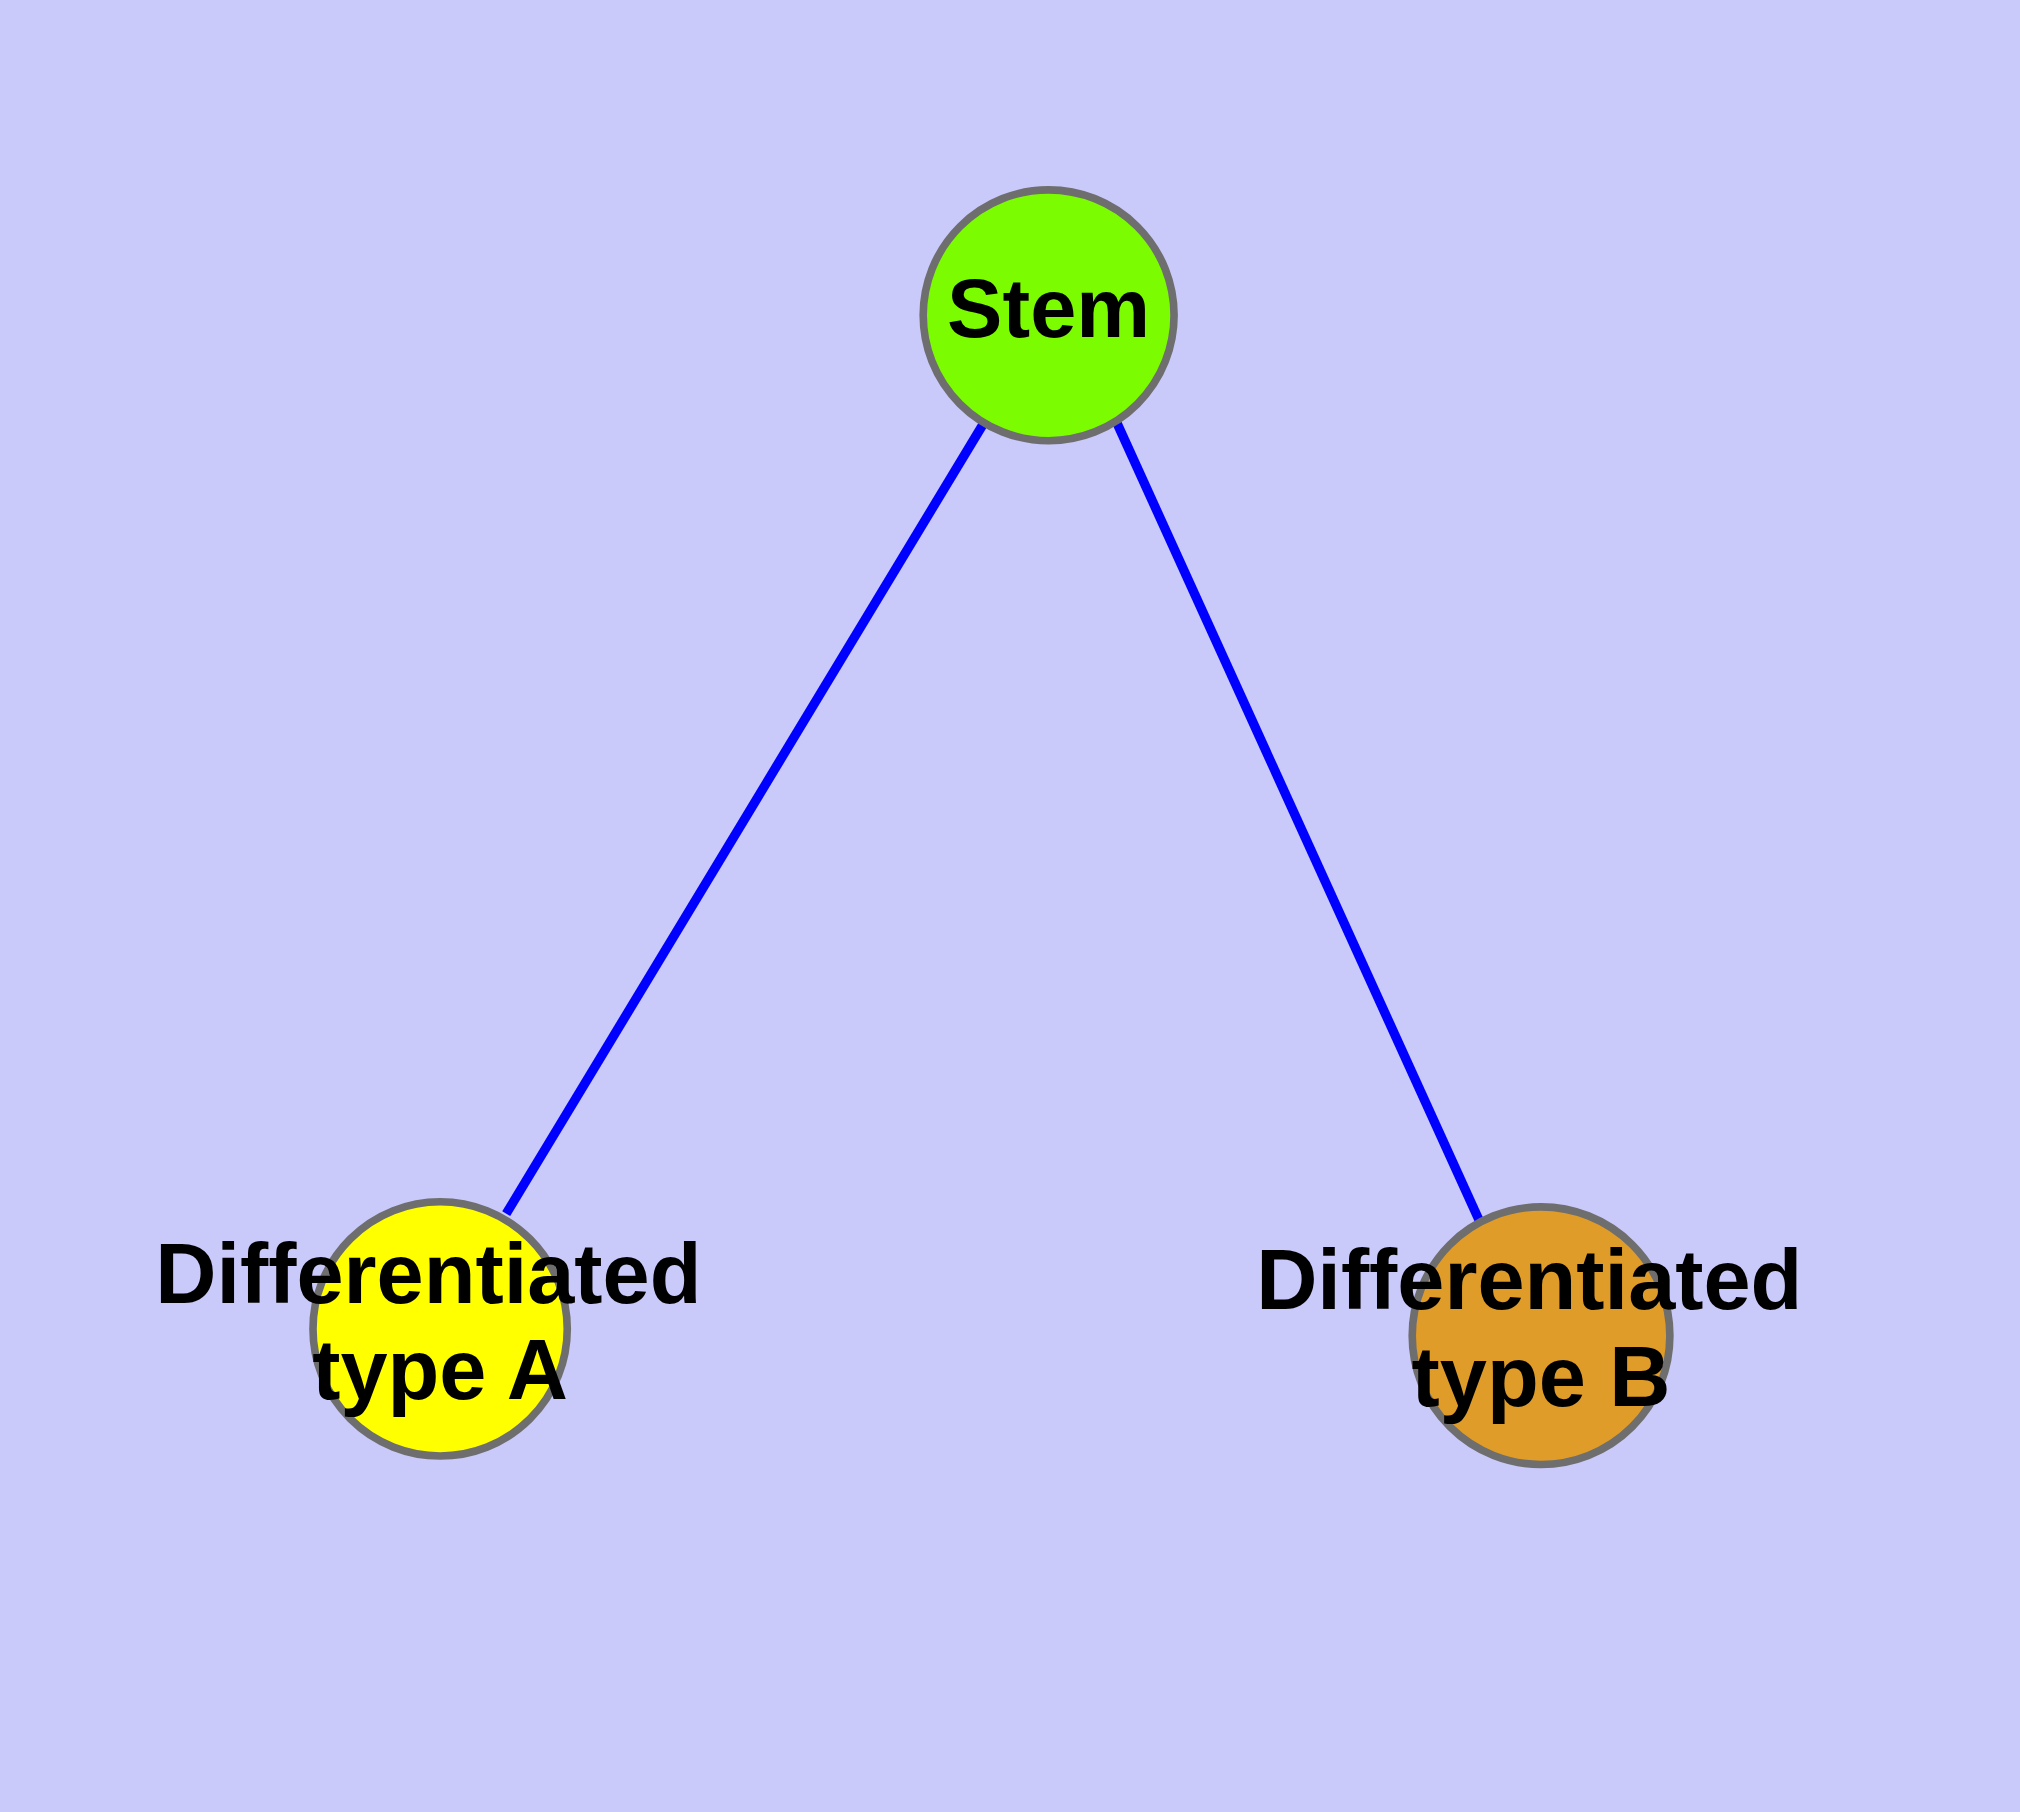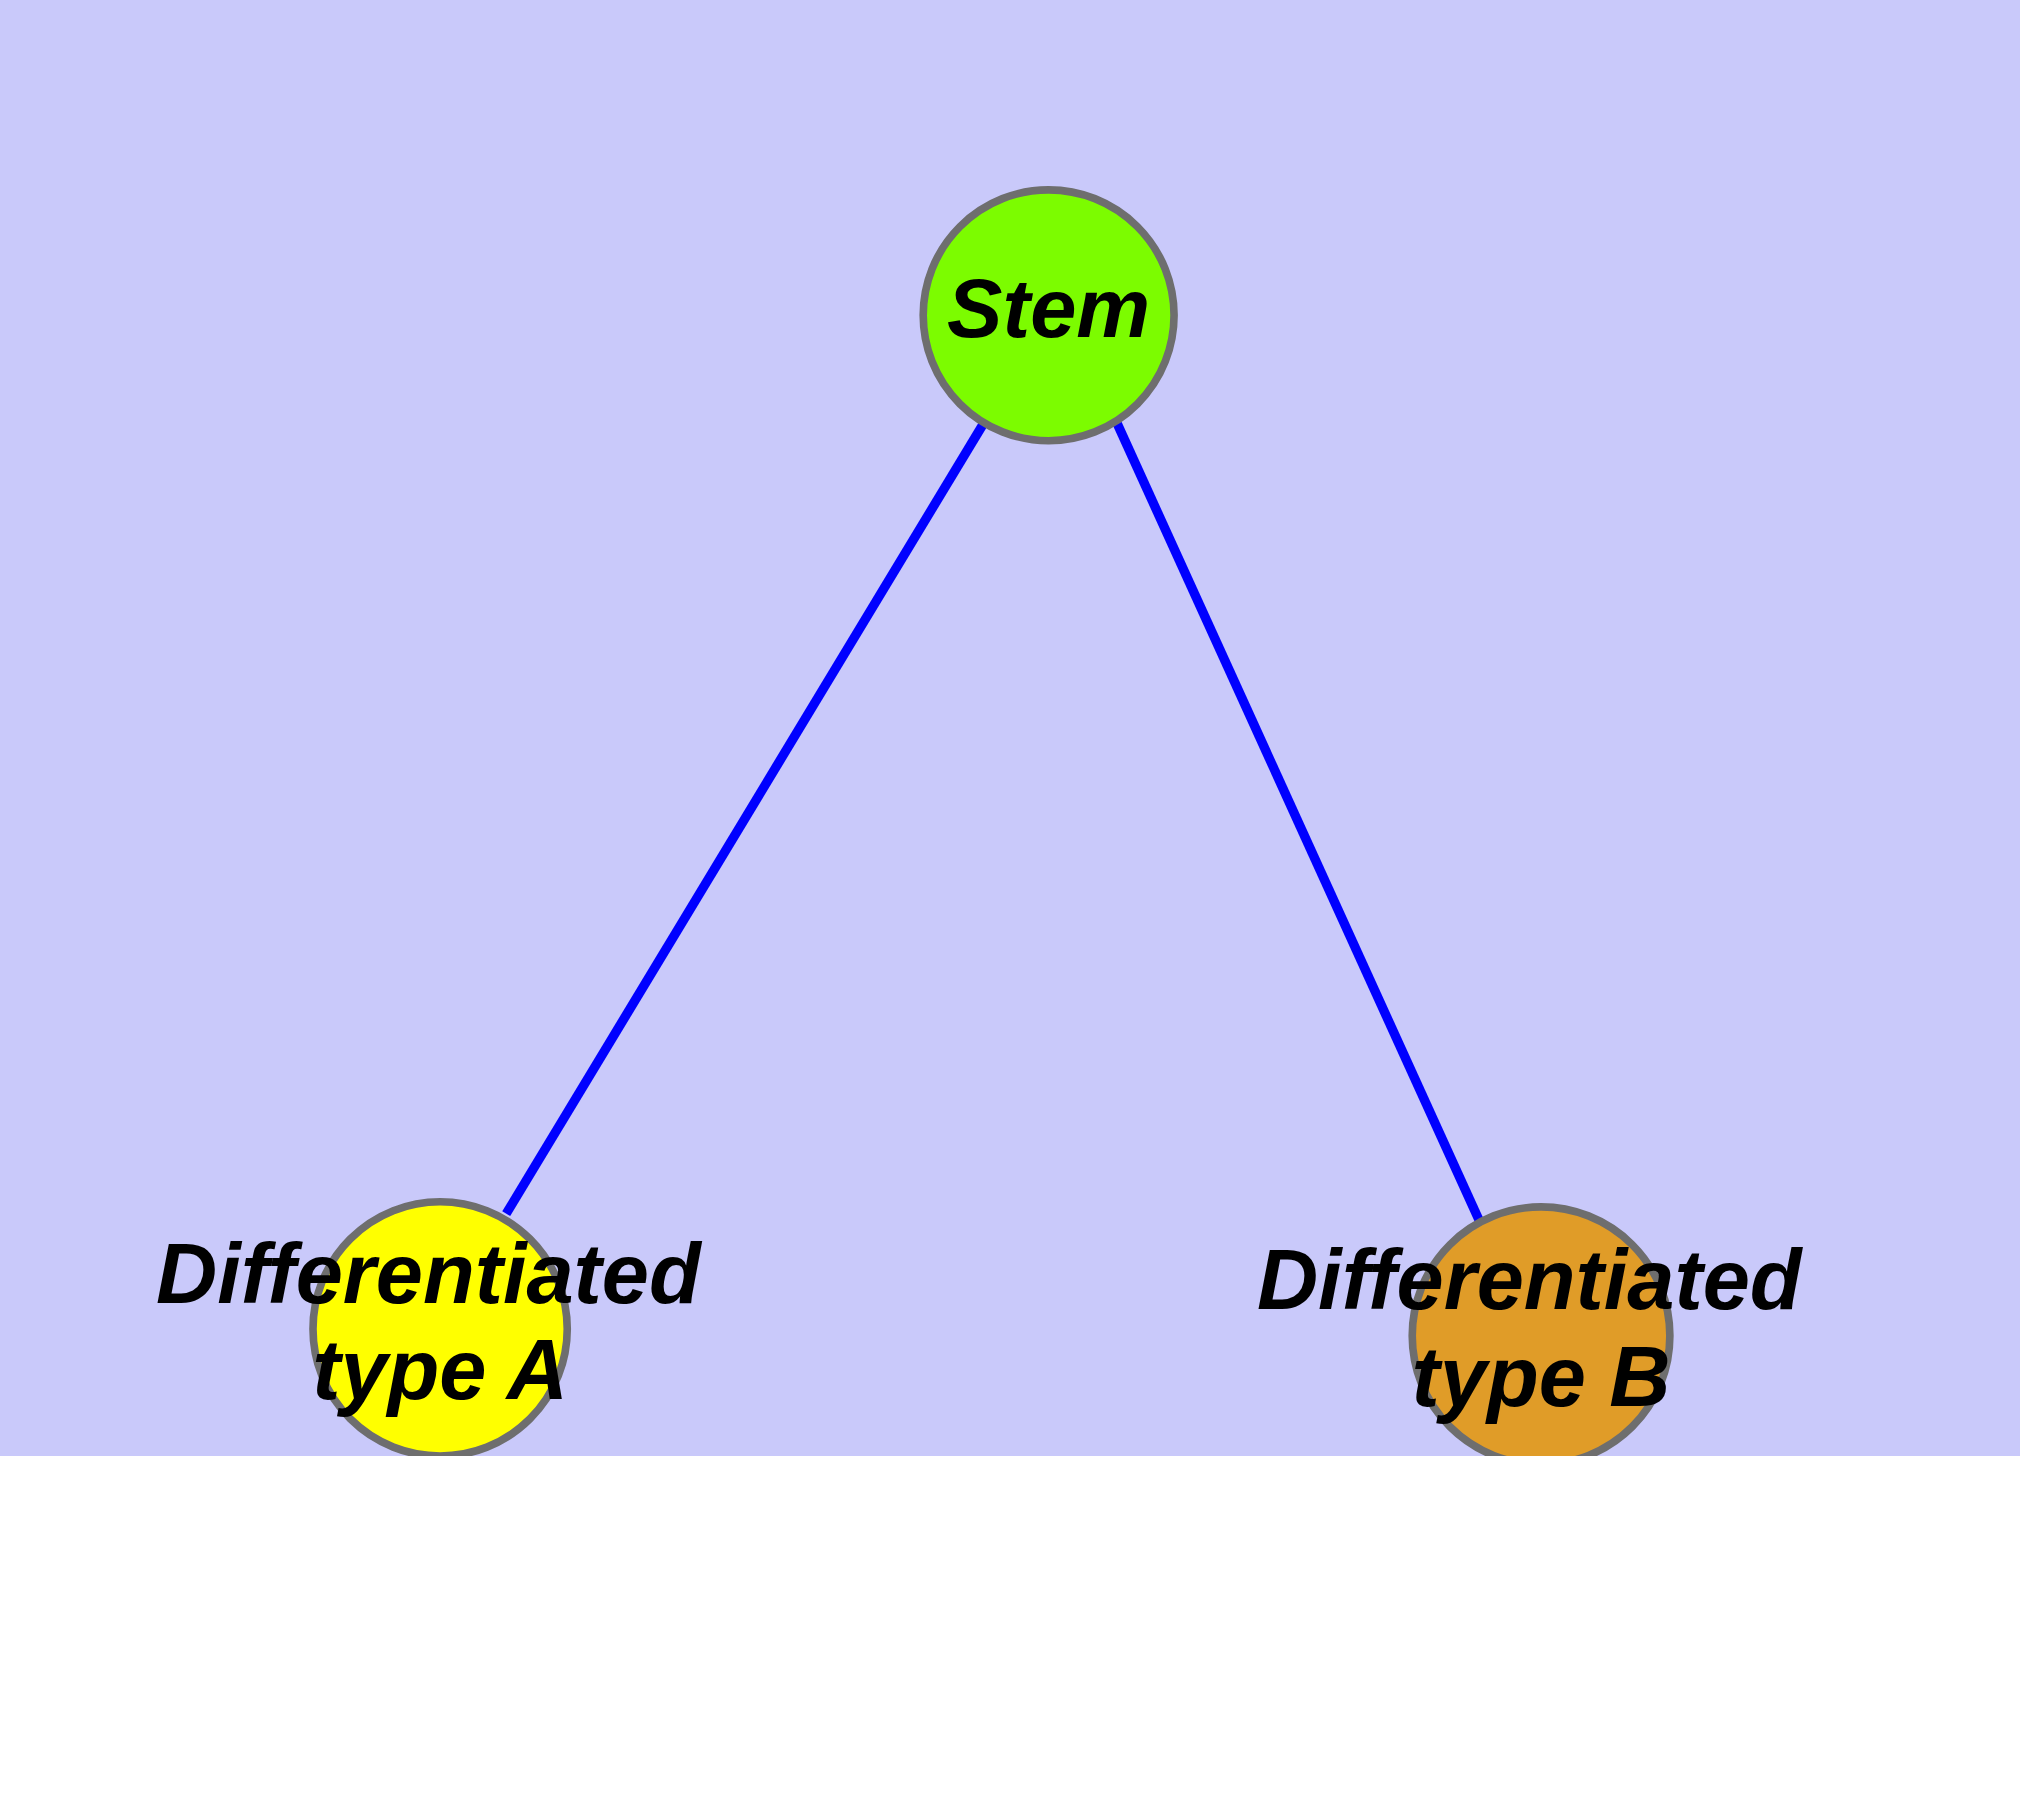--- a/index.html
+++ b/index.html
@@ -4,25 +4,24 @@
 <title>Cell Differentiation Graph</title>
 <style>
   html, body {
     margin: 0;
     padding: 0;
     background: #ffffff;
   }
   #canvas {
     position: relative;
     width: 2021px;
-    height: 1456px;
+    height: 1812px;
     background: #c9c9fa;
     overflow: hidden;
     font-family: "Liberation Sans", sans-serif;
-    font-style: italic;
   }
   #graph-svg {
     position: absolute;
     left: 0;
     top: 0;
     width: 2021px;
     height: 1812px;
     display: block;
   }
   .node-circle {

